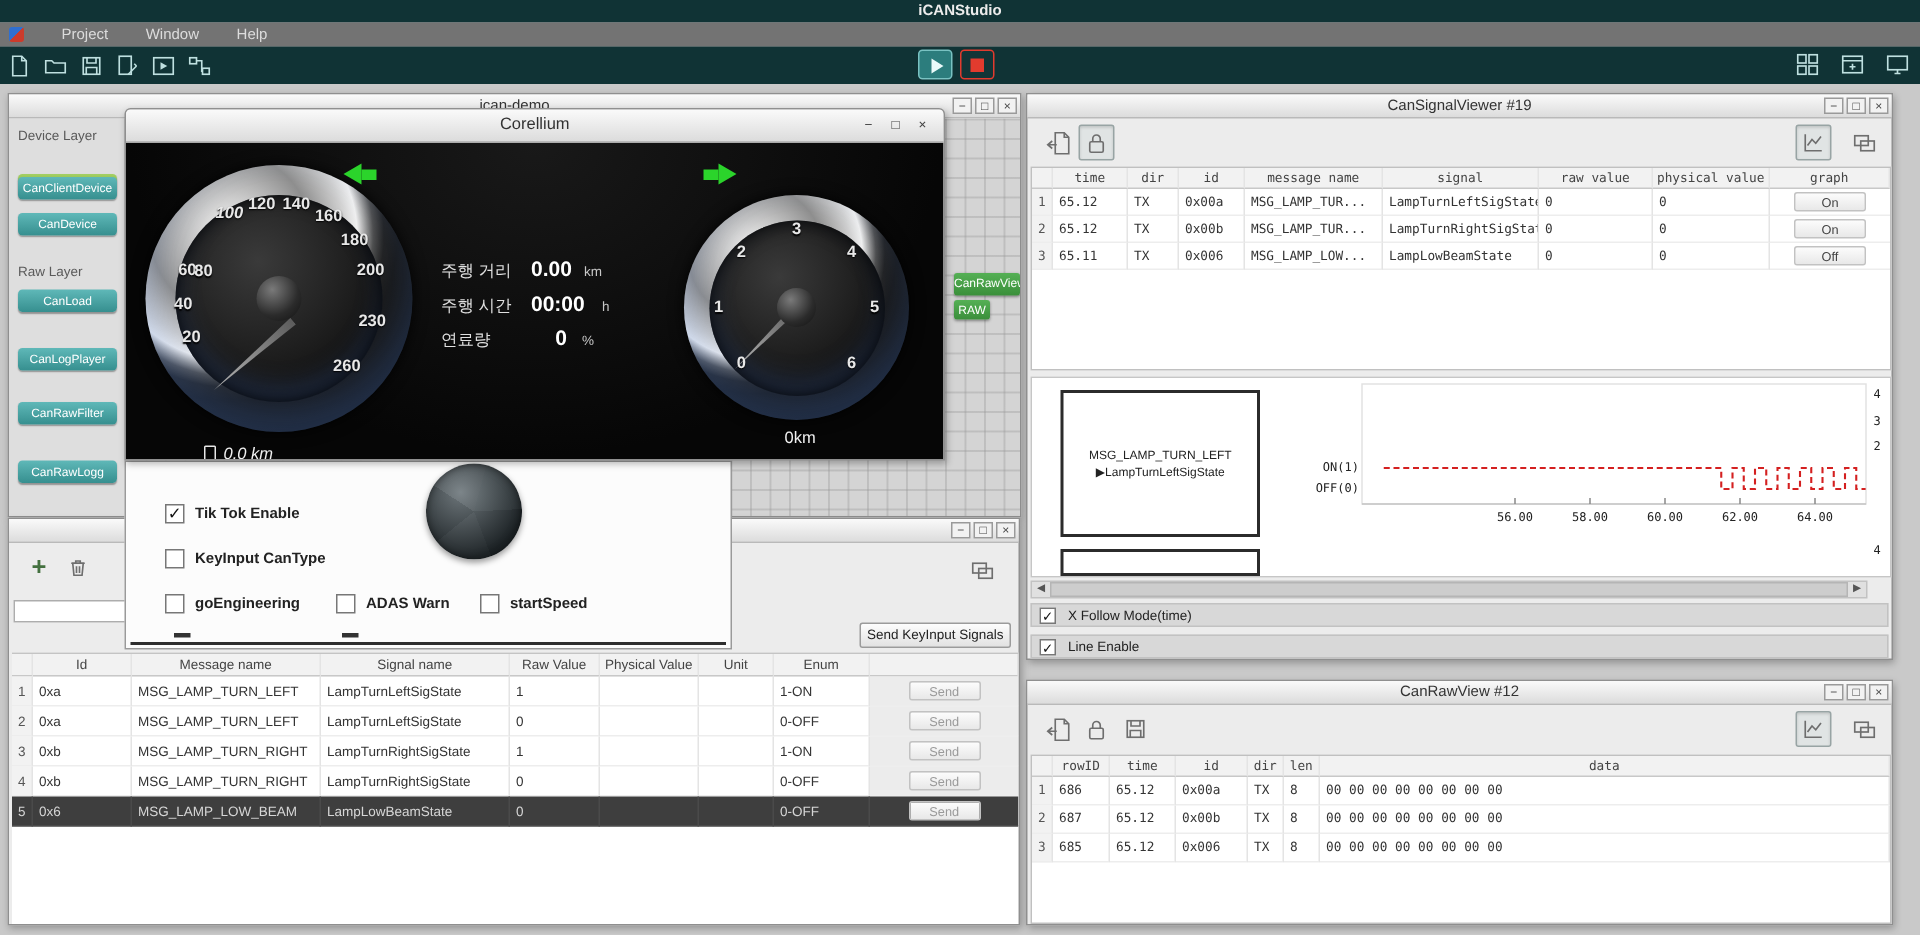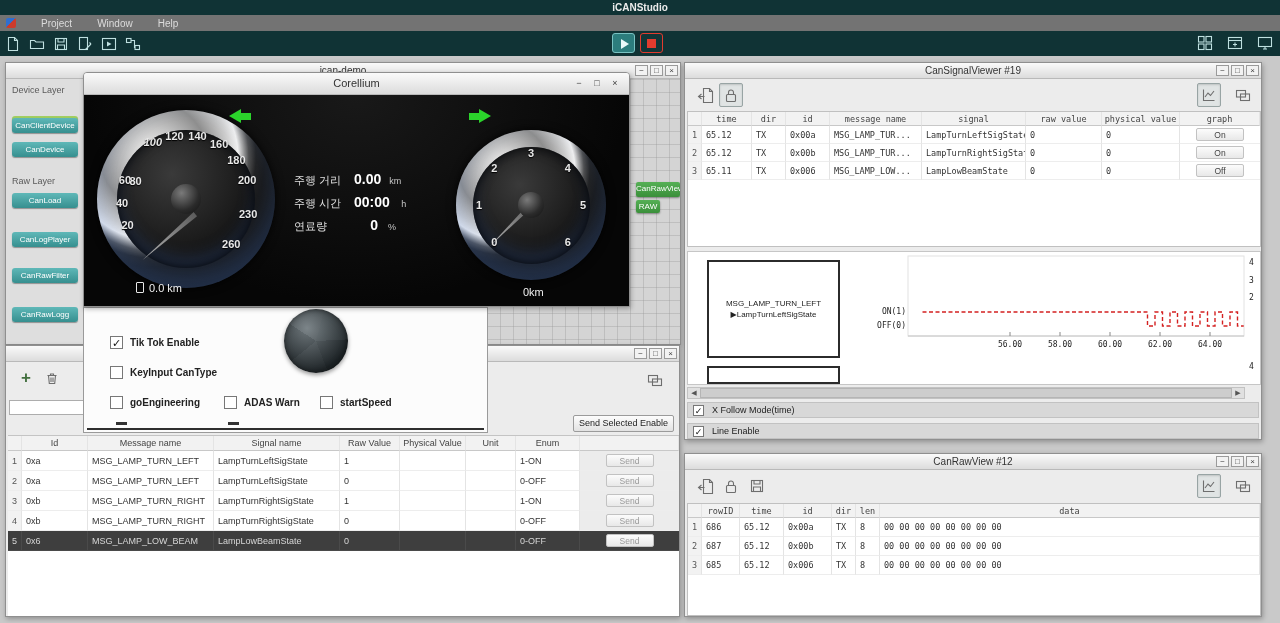--- a/index.html
+++ b/index.html
@@ -57,21 +57,21 @@
 .arrow .stem{position:absolute;top:4px;width:10px;height:7px;background:#2bd42b;}
 .arrow-left .head{left:0;border-right:12px solid #2bd42b;}
 .arrow-left .stem{left:12px;}
 .arrow-right .head{right:0;border-left:12px solid #2bd42b;}
 .arrow-right .stem{right:12px;}
 .trip{position:absolute;left:210px;top:76px;width:108px;}
 .triprow{display:flex;align-items:baseline;margin-bottom:6px;}
 .tlabel{width:60px;font-size:11px;color:#e0e0e0;flex:none;}
 .tvalue{flex:1;text-align:right;font-size:14px;font-weight:bold;color:#fff;}
 .tunit{width:20px;font-size:9px;color:#c8c8c8;margin-left:4px;flex:none;text-align:center;}
-.odo{position:absolute;left:52px;top:187px;display:flex;align-items:flex-start;gap:5px;color:#f0f0f0;font-size:11px;}
+.odo{position:absolute;left:52px;top:202px;display:flex;align-items:flex-start;gap:5px;color:#f0f0f0;font-size:11px;font-style:italic;}
 .odo-icon{width:8px;height:11px;border:1px solid #e8e8e8;border-radius:1px;}
 .range{position:absolute;left:439px;top:191px;color:#f0f0f0;font-size:11px;}
 
 
 #panel{position:absolute;left:83px;top:251px;width:405px;height:126px;background:#fcfcfc;border:1px solid #9a9a9a;}
 .knob{position:absolute;left:200px;top:1px;width:64px;height:64px;border-radius:50%;background:radial-gradient(circle at 36% 30%,rgba(255,255,255,.28),rgba(0,0,0,.5) 72%),conic-gradient(from 15deg,#47545a 0 72deg,#39454b 0 144deg,#424e54 0 216deg,#354147 0 288deg,#4a565c 0 360deg);box-shadow:0 2px 4px rgba(0,0,0,.4), inset 0 0 6px rgba(0,0,0,.5);}
 .cbrow{position:absolute;display:flex;align-items:center;gap:7px;}
 .cbox{width:13px;height:13px;border:1px solid #777;background:#fff;font-size:11px;line-height:12px;text-align:center;color:#111;font-weight:bold;flex:none;}
 .cbox.un span{visibility:hidden;}
 .cbl{font-size:10px;font-weight:bold;color:#222;white-space:nowrap;}
@@ -246,21 +246,21 @@
             <path d="M7 7.5v4.5M9 7.5v4.5"></path>
           </svg>
       </span>
       <span class="toolbtn" style="left:637px;top:6px;">
         <svg width="18" height="16" class="icon-gray">
             <rect x="2.5" y="3.5" width="9" height="6.5"></rect>
             <rect x="6.5" y="7" width="9" height="6.5"></rect>
           </svg>
       </span>
       <input class="filter-input" value="" style="">
-      <button class="send-btn">Send Selected Enable</button>
+      <button class="send-btn">Send KeyInput Signals</button>
       <div class="table-wrap" id="sender-table" style="left:2px;top:73px;width:671px;height:181px;">
           <div class="trow thead" style="grid-template-columns: 14px 66px 126px 126px 60px 66px 50px 64px 1fr;">
             <div class="tc rowno"></div>
             <div class="tc th">Id</div>
             <div class="tc th">Message name</div>
             <div class="tc th">Signal name</div>
             <div class="tc th">Raw Value</div>
             <div class="tc th">Physical Value</div>
             <div class="tc th">Unit</div>
             <div class="tc th">Enum</div>

